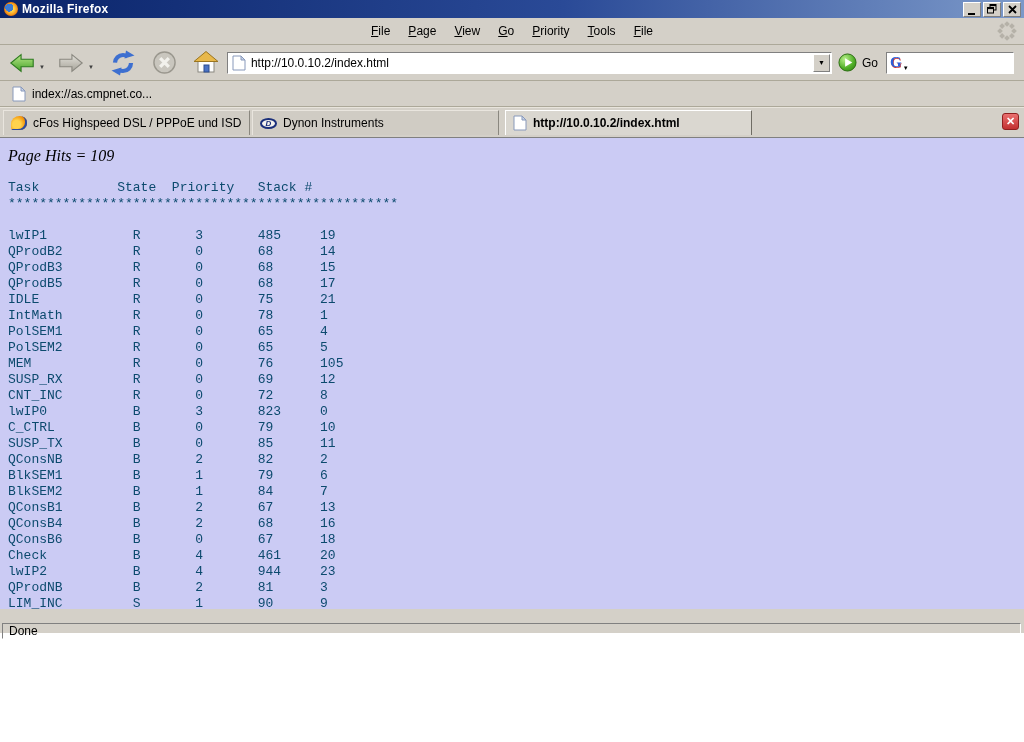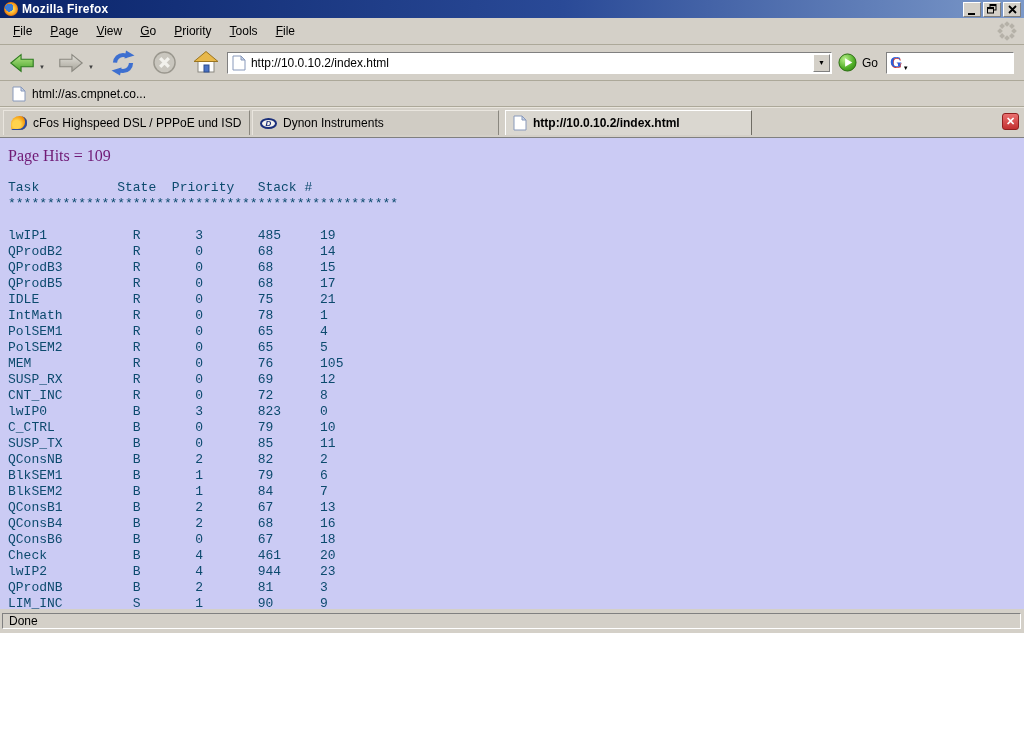--- a/index.html
+++ b/index.html
@@ -16,21 +16,21 @@
   .fx-logo { width:14px; height:14px; border-radius:50%; margin:0 4px 0 1px; flex:0 0 14px;
     background: radial-gradient(circle at 38% 40%, #3a7bd5 0 33%, rgba(0,0,0,0) 34%),
                 radial-gradient(circle at 52% 50%, #ffd24a 0 25%, #f59a1d 55%, #d45500 80%, #a23c00 100%); }
   .title-text { font-size:12px; font-weight:bold; letter-spacing:.2px; }
   .win-controls { margin-left:auto; display:flex; gap:2px; }
   .win-btn { width:18px; height:15px; background:#d4d0c8; display:flex; align-items:flex-end; justify-content:center; }
   .win-btn svg { display:block; }
 
   
   .menubar { height:27px; flex:0 0 27px; background:#d4d0c8; display:flex; align-items:center; padding:0 4px;
-    border-bottom:1px solid #aca899; position:relative; }
+    border-bottom:1px solid #aca899; position:relative;justify-content:center; }
   .menu-item { font-size:12px; color:#000; padding:4px 9px; cursor:default; }
   .menu-item::first-letter { text-decoration:underline; }
   .throbber { position:absolute; right:6px; top:2px; }
 
   
   .navbar { height:36px; flex:0 0 36px; background:#d4d0c8; display:flex; align-items:center; padding:0 6px;
     border-bottom:1px solid #aca899; }
   .nav-btn { display:flex; align-items:center; padding:2px; }
   .drop-caret { font-size:6px; color:#404040; margin:8px 2px 0 1px; }
   .spacer8 { width:8px; } .spacer12 { width:12px; }
@@ -69,25 +69,25 @@
   
   .page-ico { width:14px; height:16px; flex:0 0 14px; }
   .cfos-ico { width:16px; height:14px; flex:0 0 16px; border-radius:60% 50% 50% 20%;
     background:radial-gradient(circle at 35% 60%, #ffd34d 0 30%, #f08a00 70%, #b85c00 100%);
     box-shadow:inset -2px -1px 0 #2a4ba0; }
   .dynon-ico { width:17px; height:11px; flex:0 0 17px; border:2px solid #1a2f7a; border-radius:50%;
     display:flex; align-items:center; justify-content:center; font-size:8px; font-weight:bold; font-style:italic; color:#1a2f7a; background:#f4f2ee; }
 
   
   .content { flex:1 1 auto; background:#cbcbf4; border-top:1px solid #808080; padding:9px 8px; overflow:hidden; }
-  .page-hits { font-family:"Liberation Serif",serif; font-size:16px; color:#701a75; }
+  .page-hits { font-family:"Liberation Serif",serif; font-size:16px; color:#000000;font-style:italic; }
   .task-pre { margin-top:15px; font-family:"Liberation Mono","DejaVu Sans Mono",monospace; font-size:13px; line-height:16px; color:#0c4a6e; }
 
   
-  .statusbar { height:24px; flex:0 0 24px; background:#d4d0c8; display:flex; align-items:flex-end; padding:3px 3px 4px 2px; }
+  .statusbar { height:24px; flex:0 0 24px; background:#d4d0c8; display:flex; align-items:flex-start; padding:14px 3px 4px 2px; }
   .status-panel { flex:1; display:flex; align-items:center; padding:0 6px; font-size:12px; color:#000;
     border:1px solid; border-color:#808080 #ffffff #ffffff #808080; }
 </style>
 </head>
 <body>
 
 <div class="window">
 
   <div class="titlebar">
     <span class="fx-logo"></span>
@@ -217,21 +217,21 @@
       <input class="search-input" style="">
     </div>
   </div>
 
   <div class="bookmarksbar">
     <span class="bookmark-item">
       <svg class="page-ico" width="12" height="14" viewBox="0 0 14 16">
           <path d="M1 1 L9 1 L13 5 L13 15 L1 15 Z" fill="#fff" stroke="#8899bb"></path>
           <path d="M9 1 L9 5 L13 5 Z" fill="#c9d4ea" stroke="#8899bb"></path>
         </svg>
-      <span>html://as.cmpnet.co...</span>
+      <span>index://as.cmpnet.co...</span>
     </span>
   </div>
 
   <div class="tabbar">
     <div class="tab">
       <span class="cfos-ico"></span>
       <span class="tab-label">cFos Highspeed DSL / PPPoE und ISDN CAP...</span>
     </div>
     <div class="tab">
       <span class="dynon-ico">D</span>

